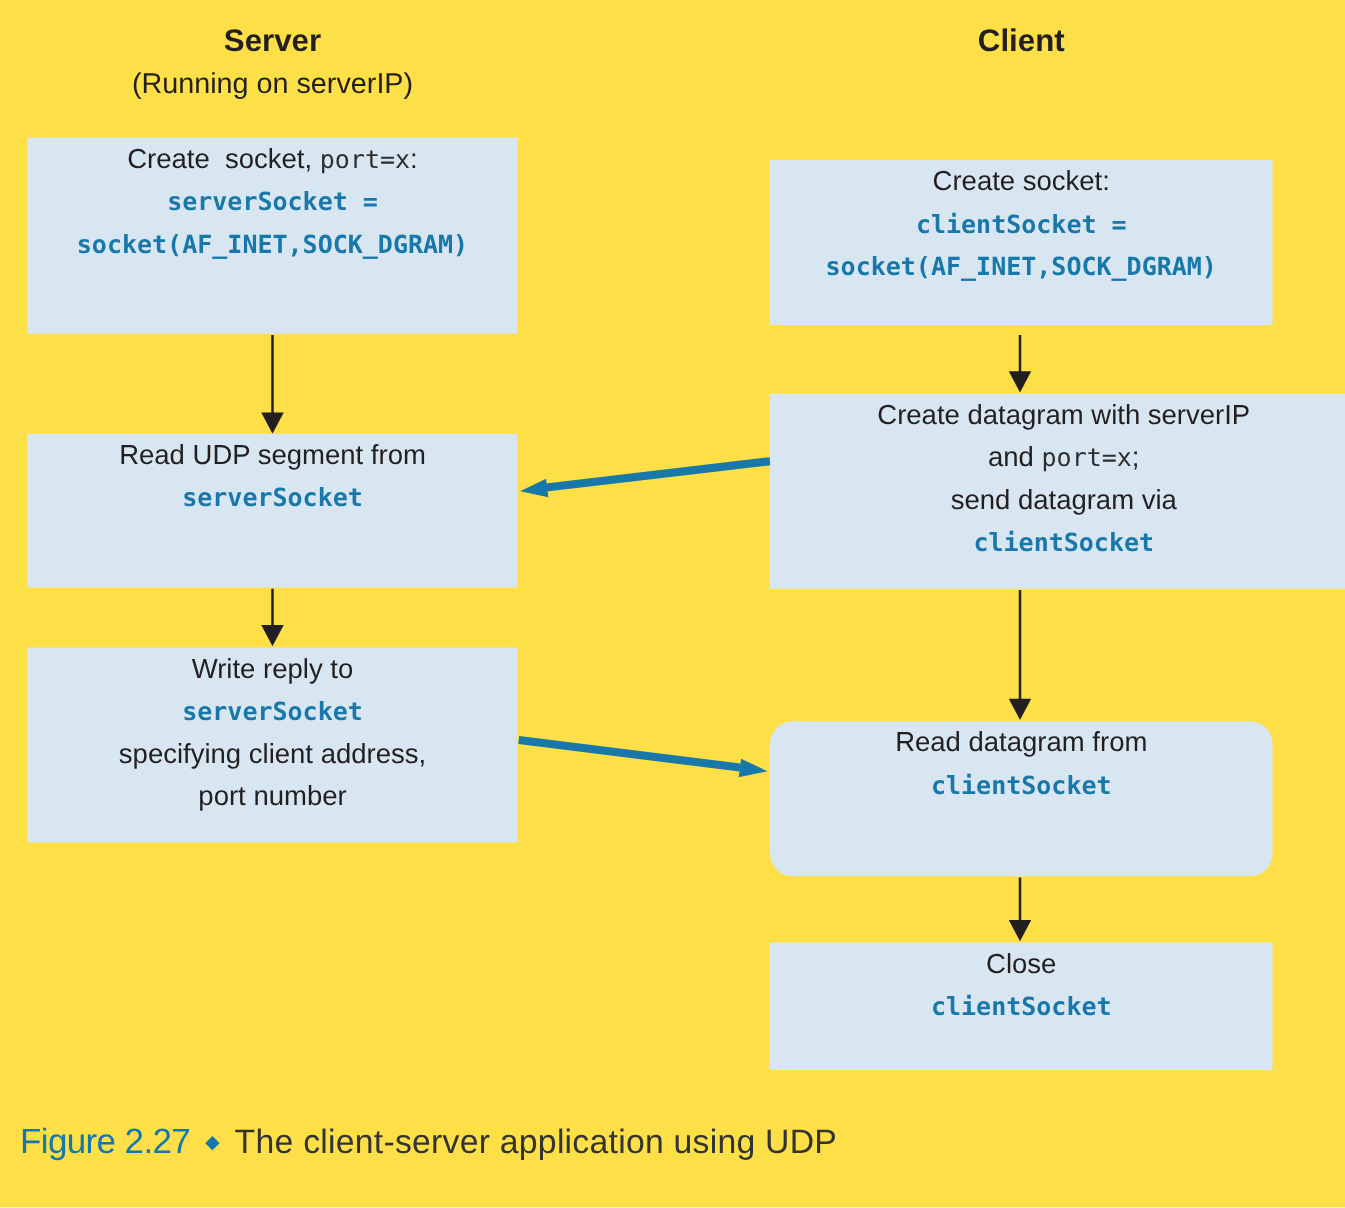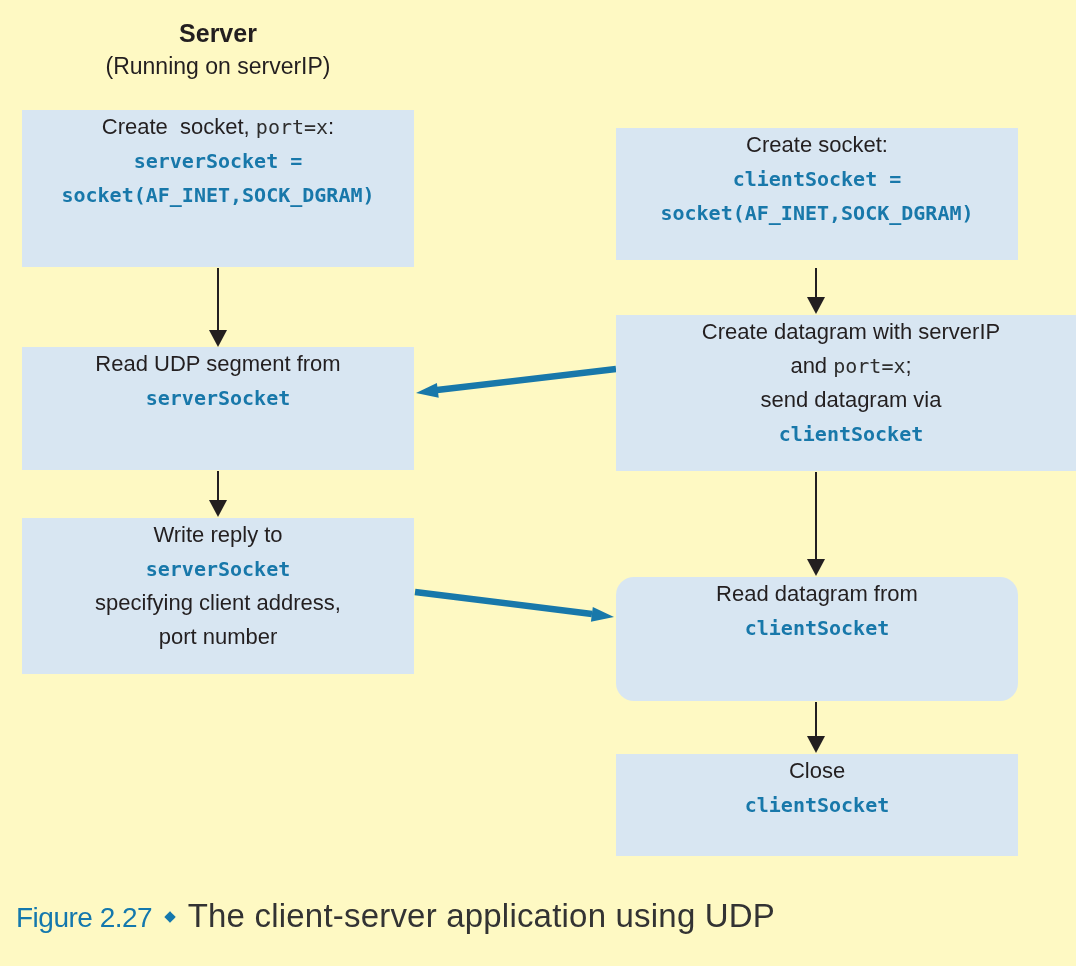--- a/index.html
+++ b/index.html
@@ -1,20 +1,20 @@
 <!DOCTYPE html>
 <html><head>
 <meta charset="utf-8">
 <style>
   html,body { margin:0; padding:0; background:#ffffff; }
   .canvas {
     position:relative;
     width:1076px;
     height:966px;
-    background:#fef9c3;
+    background:#fde047;
     font-family:"Liberation Sans", sans-serif;
     color:#231f20;
     overflow:hidden;
   }
   .col-header {
     position:absolute;
     text-align:center;
   }
   .col-header.server { left:22px;  top:16px; width:392px; }
   .col-header.client { left:616px; top:16px; width:402px; }
@@ -82,33 +82,36 @@
     font-weight:normal;
     color:#1478ad;
     letter-spacing:-0.5px;
   }
   .cap-diamond {
     font-size:15px;
     color:#1478ad;
     align-self:center;
   }
   .cap-text {
-    font-size:33px;
+    font-size:27px;
     color:#333333;
     letter-spacing:0.2px;
   }
 </style>
 </head>
 <body>
 
 <div class="canvas">
 
   <div class="col-header server">
     <div class="col-title">Server</div>
     <div class="col-subtitle">(Running on serverIP)</div>
+  </div>
+  <div class="col-header client">
+    <div class="col-title">Client</div>
   </div>
 
   <svg class="arrows" viewBox="0 0 1076 966">
 
     <g>
       <line x1="218" y1="268" x2="218" y2="331" stroke="#231f20" stroke-width="2"></line>
       <polygon points="209,330 227,330 218,347" fill="#231f20"></polygon>
     </g>
     <g>
       <line x1="218" y1="471" x2="218" y2="501" stroke="#231f20" stroke-width="2"></line>

